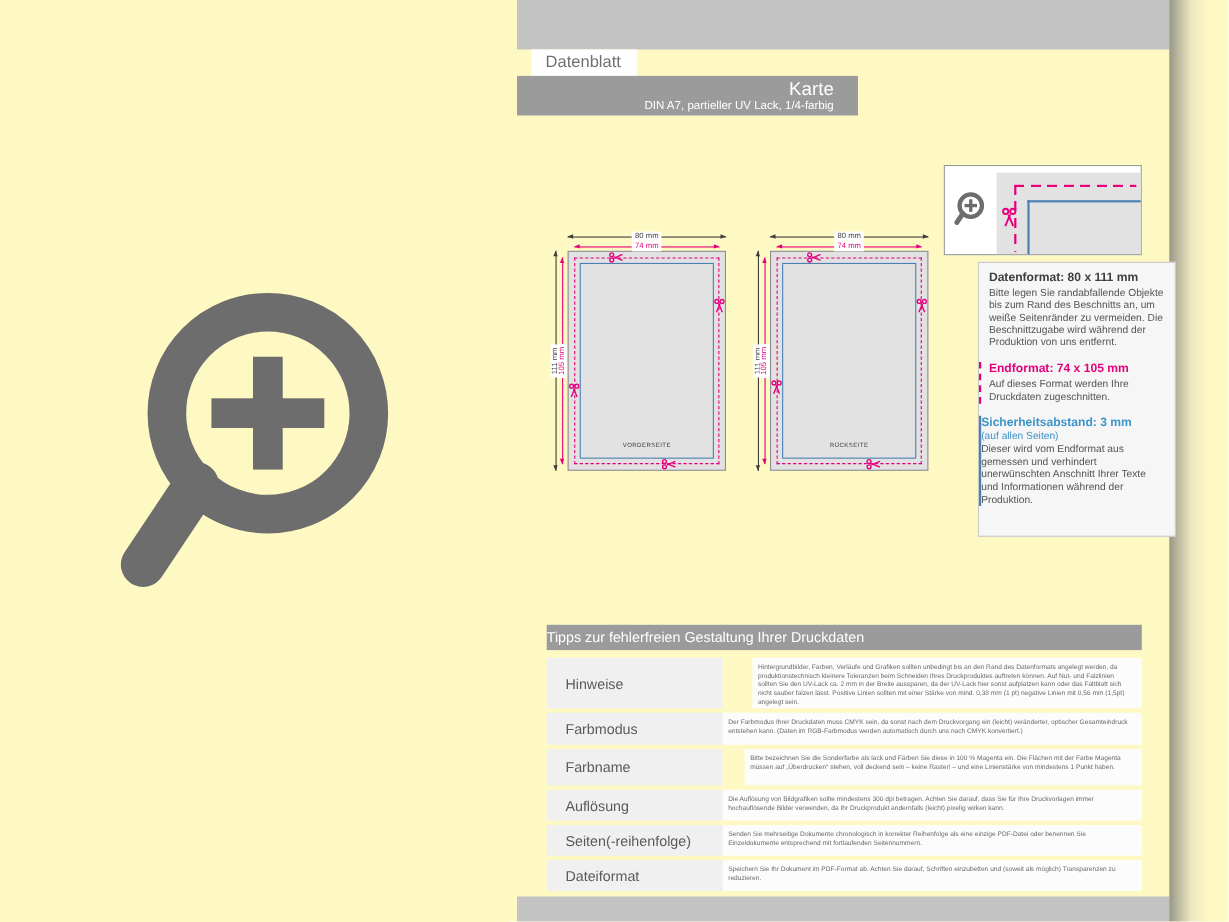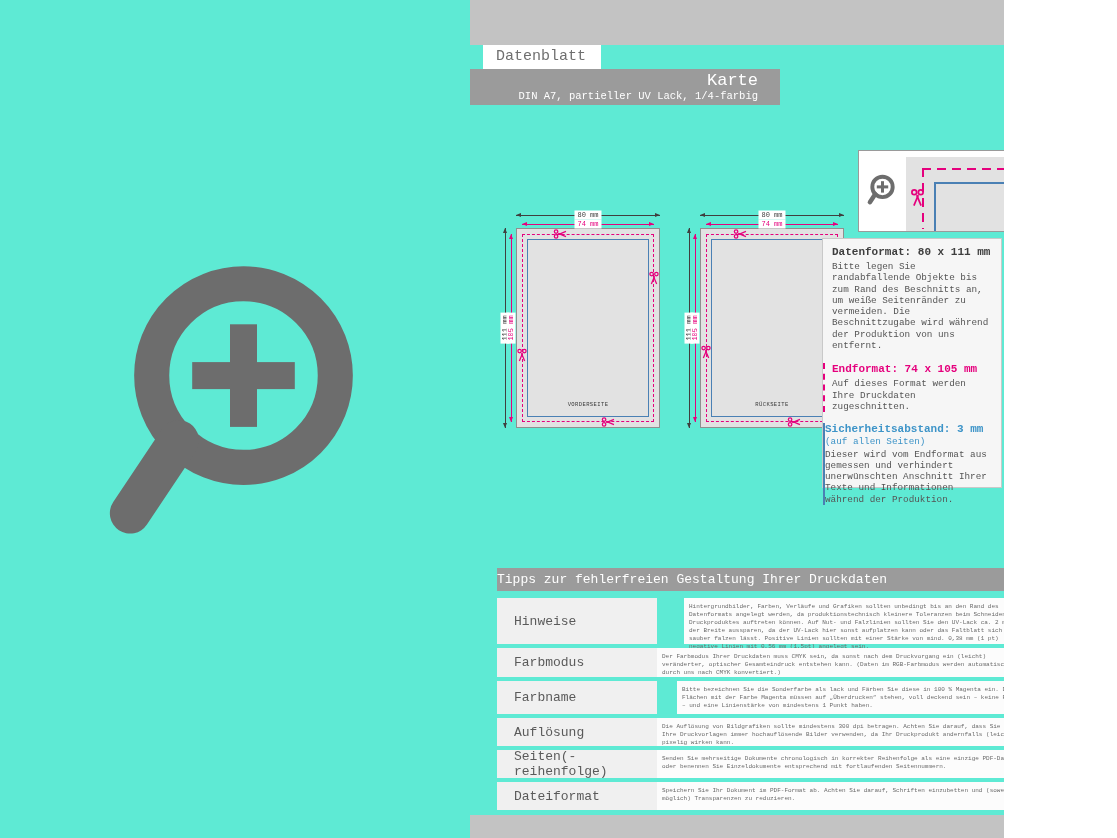--- a/index.html
+++ b/index.html
@@ -1,18 +1,18 @@
 <!DOCTYPE html>
 <html><head>
 <meta charset="utf-8">
 <style>
   * { margin:0; padding:0; box-sizing:border-box; }
   html,body { background:#fff; }
   body { font-family:"Liberation Sans", sans-serif; }
-  .stage { position:relative; width:1004px; height:838px; background:#5eead4; overflow:hidden;font-family:Liberation Mono, monospace; }
+  .stage { position:relative; width:1117px; height:838px; background:#fef9c3; overflow:hidden; }
 
   
   .band-top    { position:absolute; left:470px; top:0; width:593px; height:45px; background:#c3c3c3; }
   .band-bottom { position:absolute; left:470px; top:815px; width:593px; height:23px; background:#c3c3c3; }
   .page-shadow { position:absolute; left:1063px; top:0; width:36px; height:838px;
                  background:linear-gradient(to right, rgba(110,110,110,.70), rgba(190,190,190,.28) 55%, rgba(255,255,255,0)); }
 
   
   .tab { position:absolute; left:483px; top:45px; height:24px; background:#ffffff; padding:3px 15px 0 13px;
          font-size:15px; color:#6f6f6f; }
@@ -60,21 +60,21 @@
   .inset .dash-h { position:absolute; left:63px; right:4px; top:17px; height:2px;
                    background:repeating-linear-gradient(90deg,#e5007d 0 9px, transparent 9px 15px); }
   .inset .dash-v { position:absolute; left:63px; top:17px; bottom:2px; width:2px;
                    background:repeating-linear-gradient(180deg,#e5007d 0 9px, transparent 9px 15px); }
   .inset .blue-h { position:absolute; left:75px; right:0; top:31px; height:2px; background:#4a80b4; }
   .inset .blue-v { position:absolute; left:75px; top:31px; bottom:0; width:2px; background:#4a80b4; }
   .inset .mini-zoom { position:absolute; left:7px; top:23px; width:30px; height:33px; }
   .inset .scis { left:49px; top:37px; width:19px; height:19px; }
 
   
-  .infobox { position:absolute; left:822px; top:238px; width:180px; height:250px; background:#f6f6f6;
+  .infobox { position:absolute; left:889px; top:238px; width:180px; height:250px; background:#f6f6f6;
              border:1px solid #c9c9c9; padding:7px 9px 0 9px; font-size:9.3px; line-height:11.3px; color:#555; }
   .infobox h3 { font-size:11px; line-height:13px; color:#3e3e3e; font-weight:bold; margin-bottom:2px; }
   .infobox p { margin-bottom:9px; }
   .blk-end { border-left:2px dashed #e5007d; margin-left:-9px; padding-left:7px; margin-bottom:11px; }
   .blk-end h3 { color:#e5007d; }
   .blk-safe { border-left:2px solid #4a80b4; margin-left:-9px; }
   .blk-safe h3 { color:#3d94c8; margin-bottom:0; }
   .blk-safe .sub { color:#3d94c8; margin-bottom:1px; }
 
   

